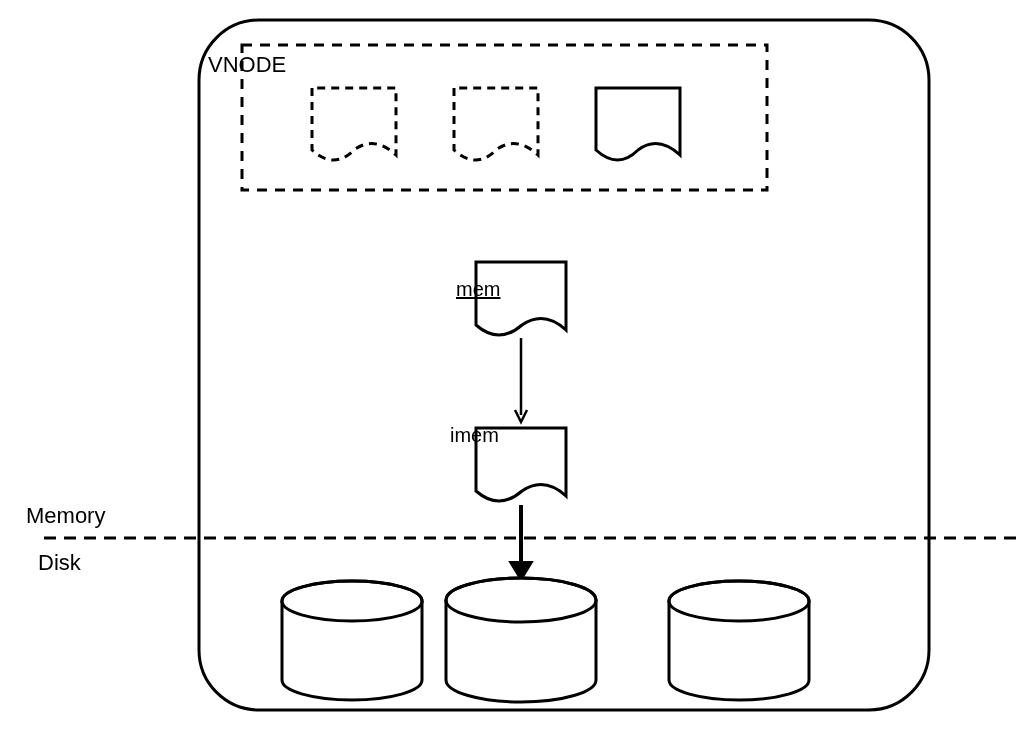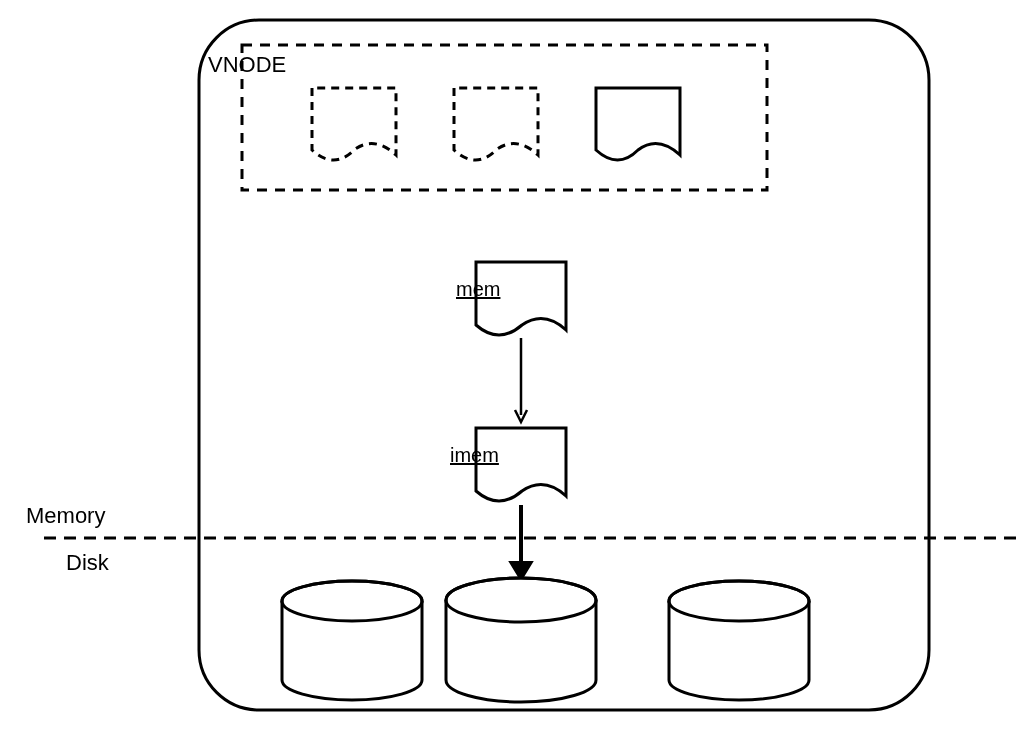--- a/index.html
+++ b/index.html
@@ -65,16 +65,16 @@
     <g>
       <ellipse cx="695" cy="601" rx="70" ry="20" fill="#fff" stroke="#000" stroke-width="3"></ellipse>
       <path d="M 625 601 L 625 680 A 70 20 0 0 0 765 680 L 765 601" fill="#fff" stroke="#000" stroke-width="3"></path>
       <ellipse cx="695" cy="601" rx="70" ry="20" fill="none" stroke="#000" stroke-width="3"></ellipse>
     </g>
   </svg>
 
   
   <div class="label" style="left:208px; top:52px; font-size:22px;">VNODE</div>
   <div class="label" style="left:456px; top:278px; font-size:20px;text-decoration:underline;">mem</div>
-  <div class="label" style="left:450px; top:444px; font-size:20px;text-decoration:underline;">imem</div>
+  <div class="label" style="left:450px; top:424px; font-size:20px;">imem</div>
   <div class="label" style="left:26px; top:503px; font-size:22px;">Memory</div>
-  <div class="label" style="left:38px; top:550px; font-size:22px;margin-left:28px;">Disk</div>
+  <div class="label" style="left:38px; top:550px; font-size:22px;">Disk</div>
 </div>
 
 </body></html>

